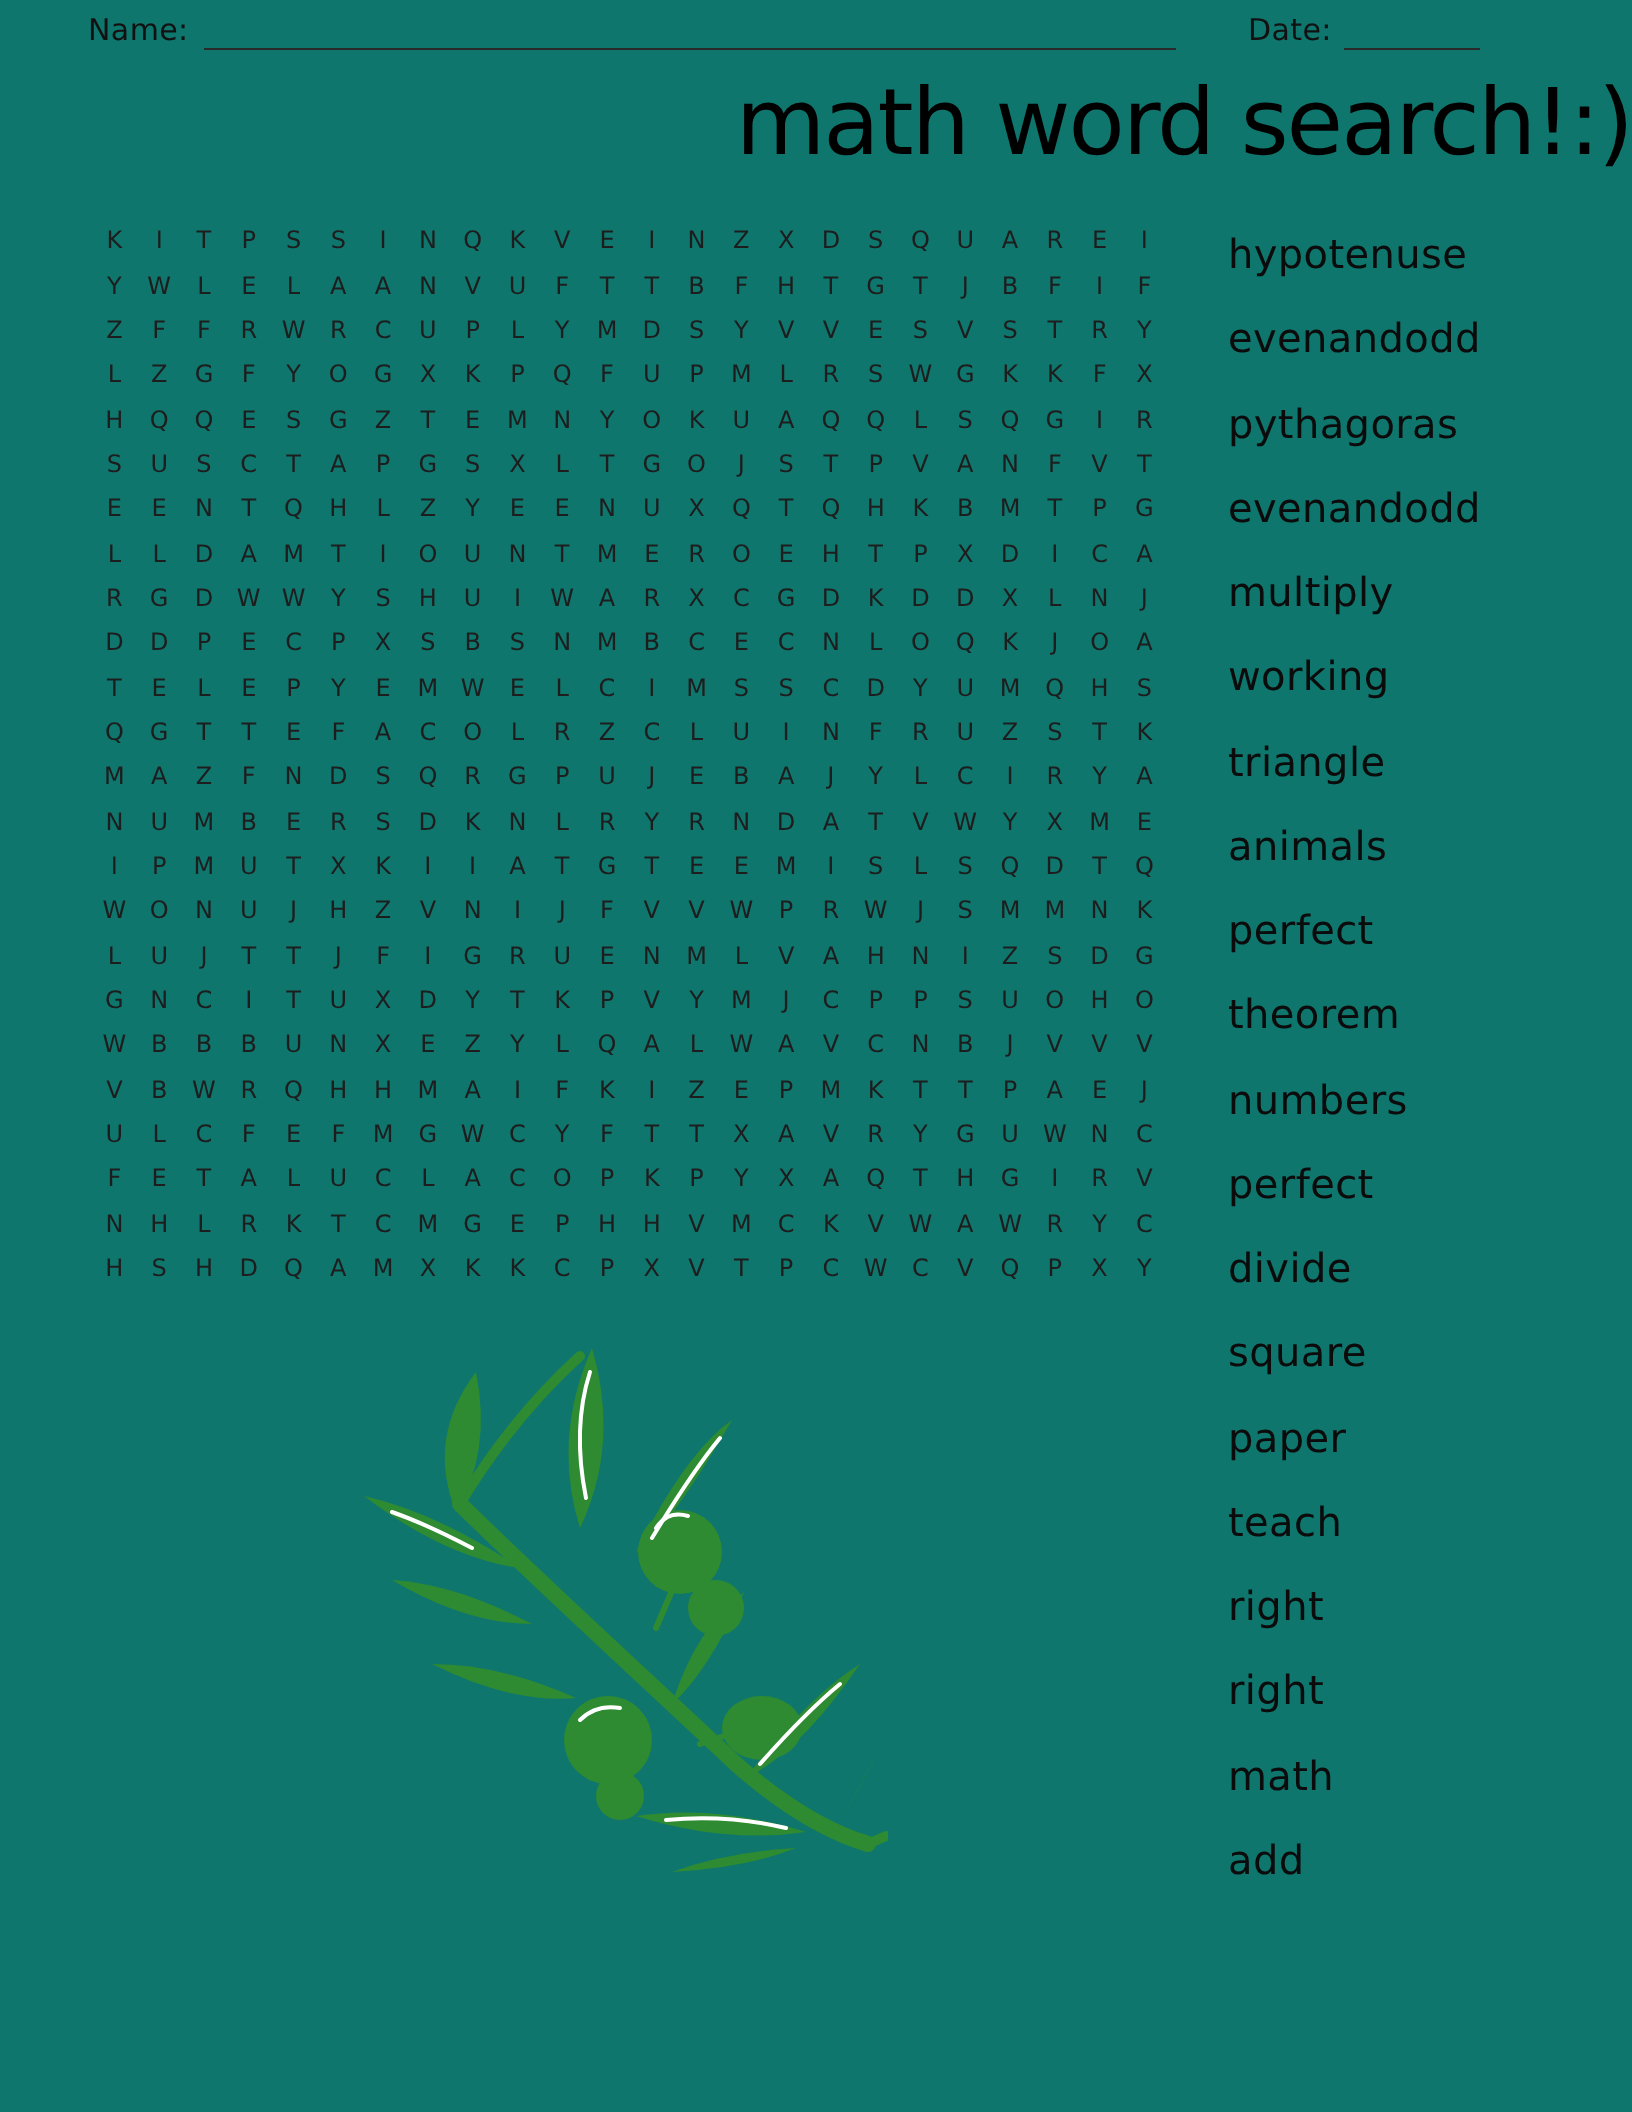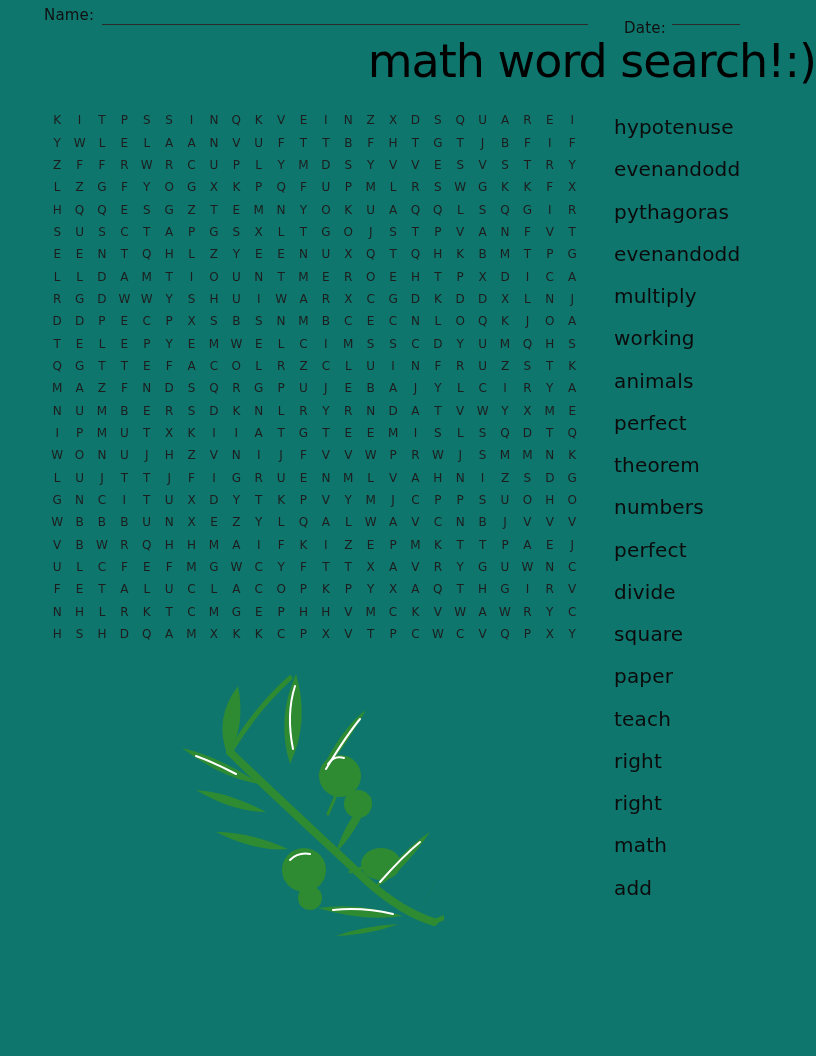--- a/index.html
+++ b/index.html
@@ -3,21 +3,21 @@
 <meta charset="utf-8">
 <style>
   * { margin:0; padding:0; box-sizing:border-box; }
   html,body { width:816px; height:1056px; background:#ffffff; font-family:"DejaVu Sans","Liberation Sans",sans-serif; }
   .page { position:relative; width:816px; height:1056px; background:#0f766e; overflow:hidden; }
 
   
   .header { position:absolute; left:44px; top:6px; width:700px; height:20px; font-size:15px; color:#111; }
   .hdr-label { position:absolute; top:0; white-space:nowrap; letter-spacing:0.2px; }
   .name-label { left:0; }
-  .date-label { left:580px;margin-top:13px; }
+  .date-label { left:580px; }
   .blank-line { position:absolute; top:4px; height:15px; border-bottom:1.6px solid #2a2a2a; }
   .name-line { left:58px; width:486px; }
   .date-line { left:628px; width:68px; }
 
   
   .title { position:absolute; left:0; top:34px; width:816px; text-align:right;
            font-size:46px; font-weight:500; color:#000; letter-spacing:-1px; }
 
   
   .grid { position:absolute; left:46px; top:109px; }
@@ -673,20 +673,21 @@
       </div>
     </div>
 
   <div class="words" id="word-list">
       <div class="word">hypotenuse</div>
       <div class="word">evenandodd</div>
       <div class="word">pythagoras</div>
       <div class="word">evenandodd</div>
       <div class="word">multiply</div>
       <div class="word">working</div>
+      <div class="word">triangle</div>
       <div class="word">animals</div>
       <div class="word">perfect</div>
       <div class="word">theorem</div>
       <div class="word">numbers</div>
       <div class="word">perfect</div>
       <div class="word">divide</div>
       <div class="word">square</div>
       <div class="word">paper</div>
       <div class="word">teach</div>
       <div class="word">right</div>

